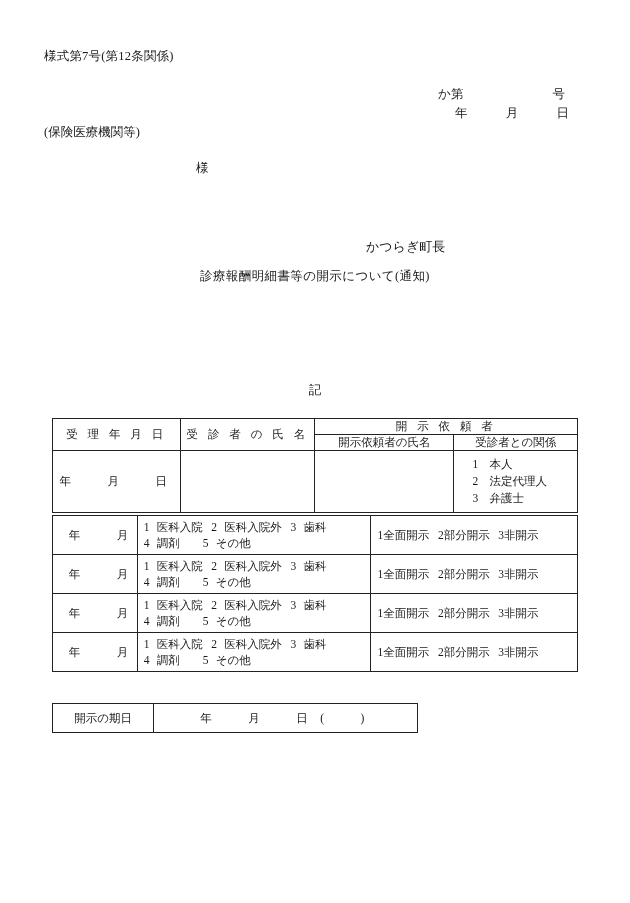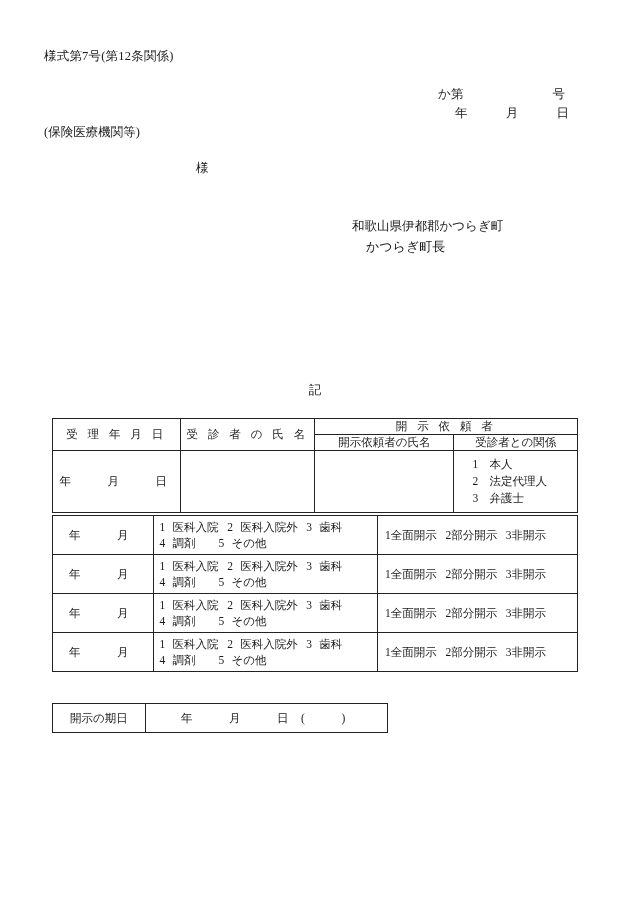--- a/index.html
+++ b/index.html
@@ -163,63 +163,62 @@
     width: 526px;
   }
   #table-detail .hdr {
     text-align: center;
     height: 18px;
   }
   #table-detail .c-ym   { width: 90px; }
   #table-detail .c-kbn  { width: 218px; }
   #table-detail .c-kete { width: 218px; }
   .cell-ym {
-    text-align: left;
+    text-align: right;
     padding-right: 8px;
     height: 37px;
-    padding-left: 16px;
   }
   .cell-kbn {
     padding: 3px 0 3px 6px;
     line-height: 16px;
     white-space: nowrap;
   }
   .kbn-l1 span.k1 { display:inline-block; width: 13px; }
   .cell-kete {
     padding-left: 7px;
     white-space: nowrap;
   }
 
   
   #table-deadline {
     left: 52px;
     top: 703px;
-    width: 336px;
+    width: 366px;
     padding-left: 14px;
   }
   #table-deadline td { height: 28px; }
   #table-deadline .c-lbl { width: 86px; text-align: center; }
   #table-deadline .c-val { width: 220px; text-align: center; padding-right: 6px;}
 </style>
 </head>
 <body>
 
 <div class="page">
 
   <div class="form-no">様式第7号(第12条関係)</div>
 
   <div class="doc-number">か第　　　　　　　号</div>
   <div class="doc-date">年　　　月　　　日</div>
 
   <div class="addressee-kind">(保険医療機関等)</div>
   <div class="addressee-sama">様</div>
 
-  <div class="issuer-1">和歌山県伊都郡かつらぎ町</div>
   <div class="issuer-2">かつらぎ町長</div>
 
+  <div class="doc-title">診療報酬明細書等の開示について(通知)</div>
 
 
   <div class="ki-mark">記</div>
 
   <table id="table-recept">
     <tbody>
         <tr>
       <td class="hdr c-date sp" rowspan="2">受 理 年 月 日</td>
       <td class="hdr c-name sp" rowspan="2">受 診 者 の 氏 名</td>
       <td class="hdr sp" colspan="2">開 示 依 頼 者</td>

